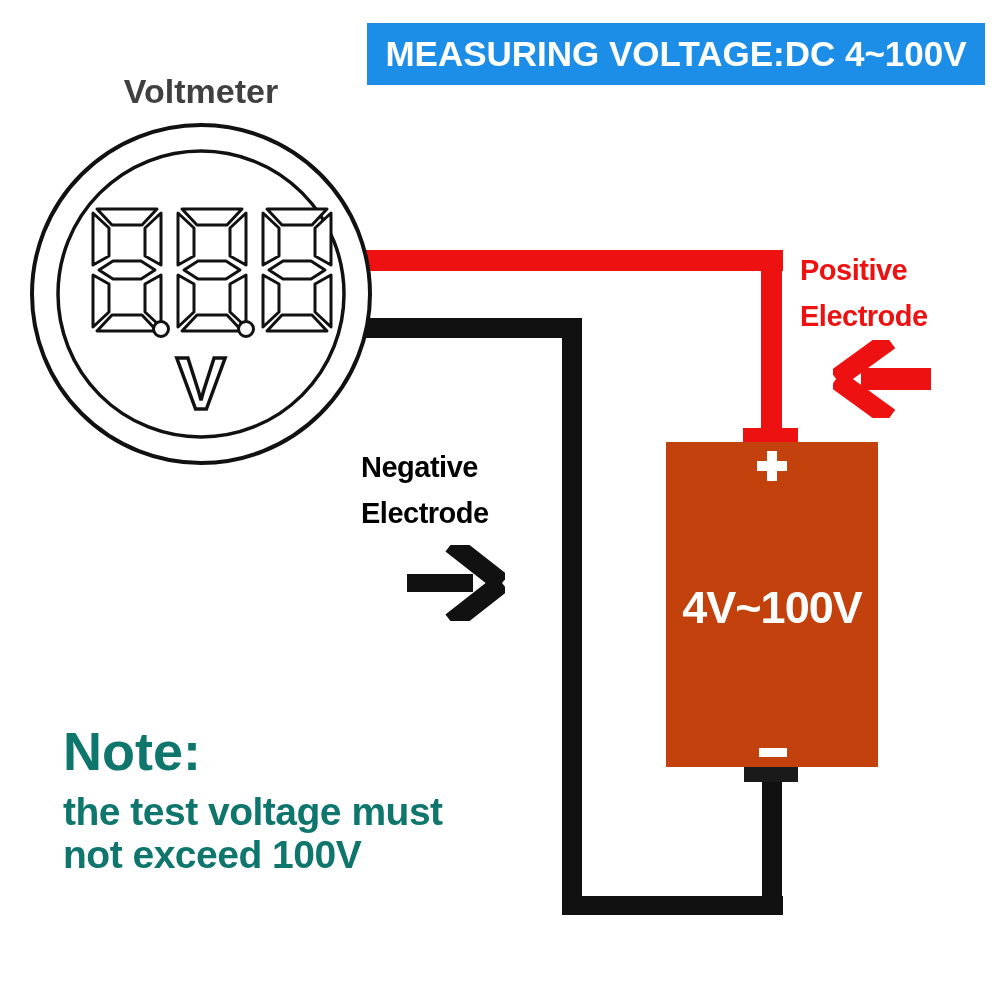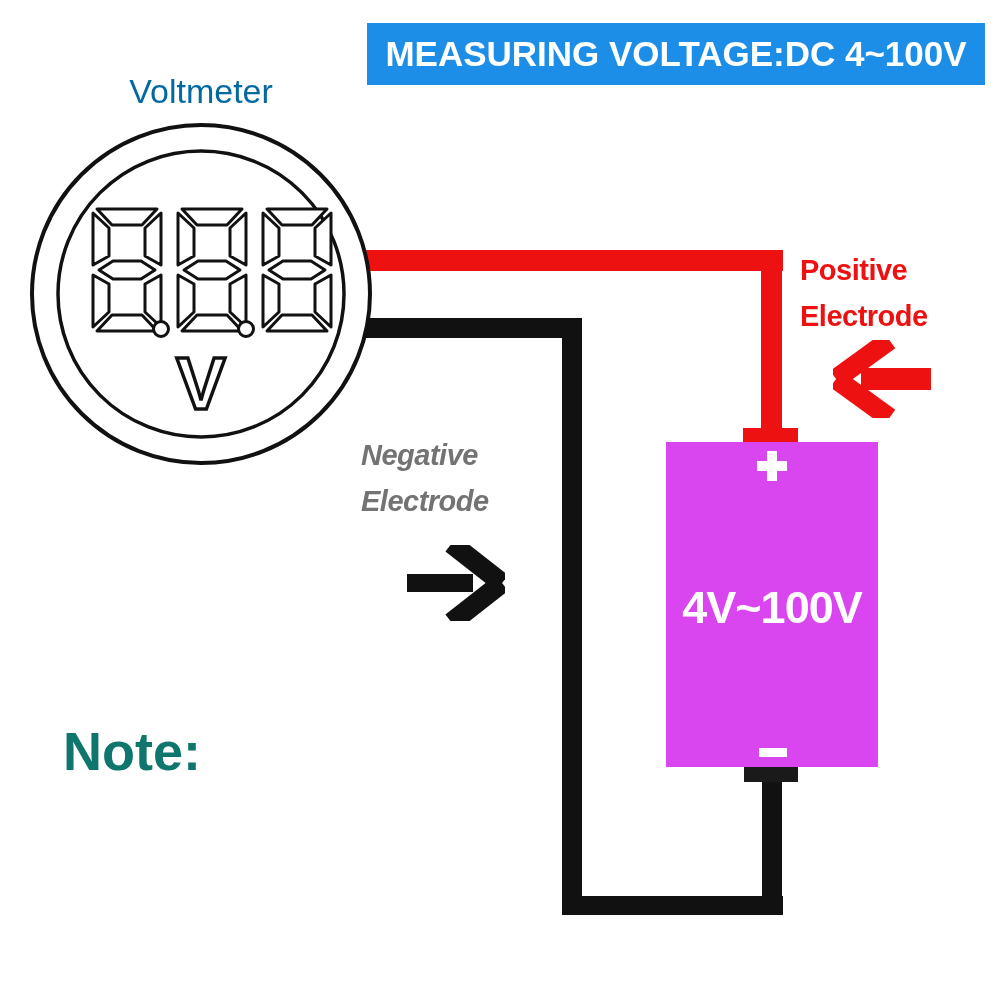--- a/index.html
+++ b/index.html
@@ -9,53 +9,53 @@
   }
   .abs{position:absolute;}
   
   #banner{
     left:367px;top:23px;width:618px;height:62px;background:#1d8ee8;
     color:#ffffff;font-weight:700;font-size:35px;line-height:62px;
     text-align:center;letter-spacing:0px;white-space:nowrap;z-index:2;
   }
   
   #voltmeter-title{
-    left:20px;top:72px;width:362px;text-align:center;color:#0369a1;
-    font-size:34px;font-weight:400;letter-spacing:0px;z-index:3;
+    left:20px;top:72px;width:362px;text-align:center;color:#404040;
+    font-size:34px;font-weight:700;letter-spacing:0px;z-index:3;
   }
   #voltmeter-svg{left:20px;top:113px;width:362px;height:362px;z-index:2;}
   #volt-unit{
     left:20px;top:341px;width:362px;text-align:center;z-index:3;
     font-size:74px;font-weight:700;color:#ffffff;
     -webkit-text-stroke:3.5px #111;letter-spacing:0;
   }
   
   .wire{z-index:1;}
   #red-wire-h   {left:364px;top:250px;width:419px;height:21px;background:#ee1111;}
   #red-wire-v   {left:761px;top:250px;width:21px;height:180px;background:#ee1111;}
   #red-terminal {left:743px;top:428px;width:55px;height:15px;background:#ee1111;}
   #black-wire-h1{left:364px;top:318px;width:218px;height:20px;background:#111;}
   #black-wire-v1{left:562px;top:318px;width:20px;height:597px;background:#111;}
   #black-wire-h2{left:562px;top:896px;width:221px;height:19px;background:#111;}
   #black-wire-v2{left:762px;top:782px;width:20px;height:118px;background:#111;}
   #black-terminal{left:744px;top:767px;width:54px;height:15px;background:#1a1a1a;}
   
-  #battery{left:666px;top:442px;width:212px;height:325px;background:#d946ef;z-index:2;}
+  #battery{left:666px;top:442px;width:212px;height:325px;background:#c2410c;z-index:2;}
   #battery-range{
     left:0;top:140px;width:212px;text-align:center;color:#fff;
     font-size:45px;font-weight:700;letter-spacing:-1px;white-space:nowrap;
   }
   .plusbar{position:absolute;background:#fff;}
   #plus-h{left:91px;top:19px;width:30px;height:10px;}
   #plus-v{left:101px;top:9px;width:10px;height:30px;}
   #minus-bar{left:93px;top:306px;width:28px;height:9px;background:#fff;position:absolute;}
   
   .elec{font-weight:700;font-size:29px;line-height:46px;letter-spacing:-0.5px;z-index:2;white-space:nowrap;}
   #positive-electrode{left:800px;top:247px;color:#ee1111;}
-  #negative-electrode{left:361px;top:432px;color:#737373;font-style:italic;}
+  #negative-electrode{left:361px;top:444px;color:#000000;}
   
   #red-arrow{left:833px;top:340px;z-index:2;}
   #black-arrow{left:405px;top:545px;z-index:2;}
   
   #note{left:63px;top:722px;color:#0f766e;z-index:2;}
   #note-title{font-size:54px;font-weight:700;line-height:58px;margin:0 0 10px 0;}
   .note-line{font-size:39px;font-weight:700;line-height:43px;letter-spacing:-0.5px;white-space:nowrap;}
 </style>
 </head>
 <body>
@@ -128,15 +128,17 @@
   <svg id="black-arrow" class="abs" width="100" height="76" viewBox="0 0 100 76">
     <g fill="#111111">
       <rect x="2" y="29" width="66" height="18"></rect>
       <rect x="-64" y="-10" width="64" height="20" transform="translate(97,38) rotate(38)"></rect>
       <rect x="-64" y="-10" width="64" height="20" transform="translate(97,38) rotate(-38)"></rect>
     </g>
   </svg>
 
   <div id="note" class="abs">
     <div id="note-title">Note:</div>
+    <div class="note-line">the test voltage must</div>
+    <div class="note-line">not exceed 100V</div>
   </div>
 
 </div>
 
 </body></html>

